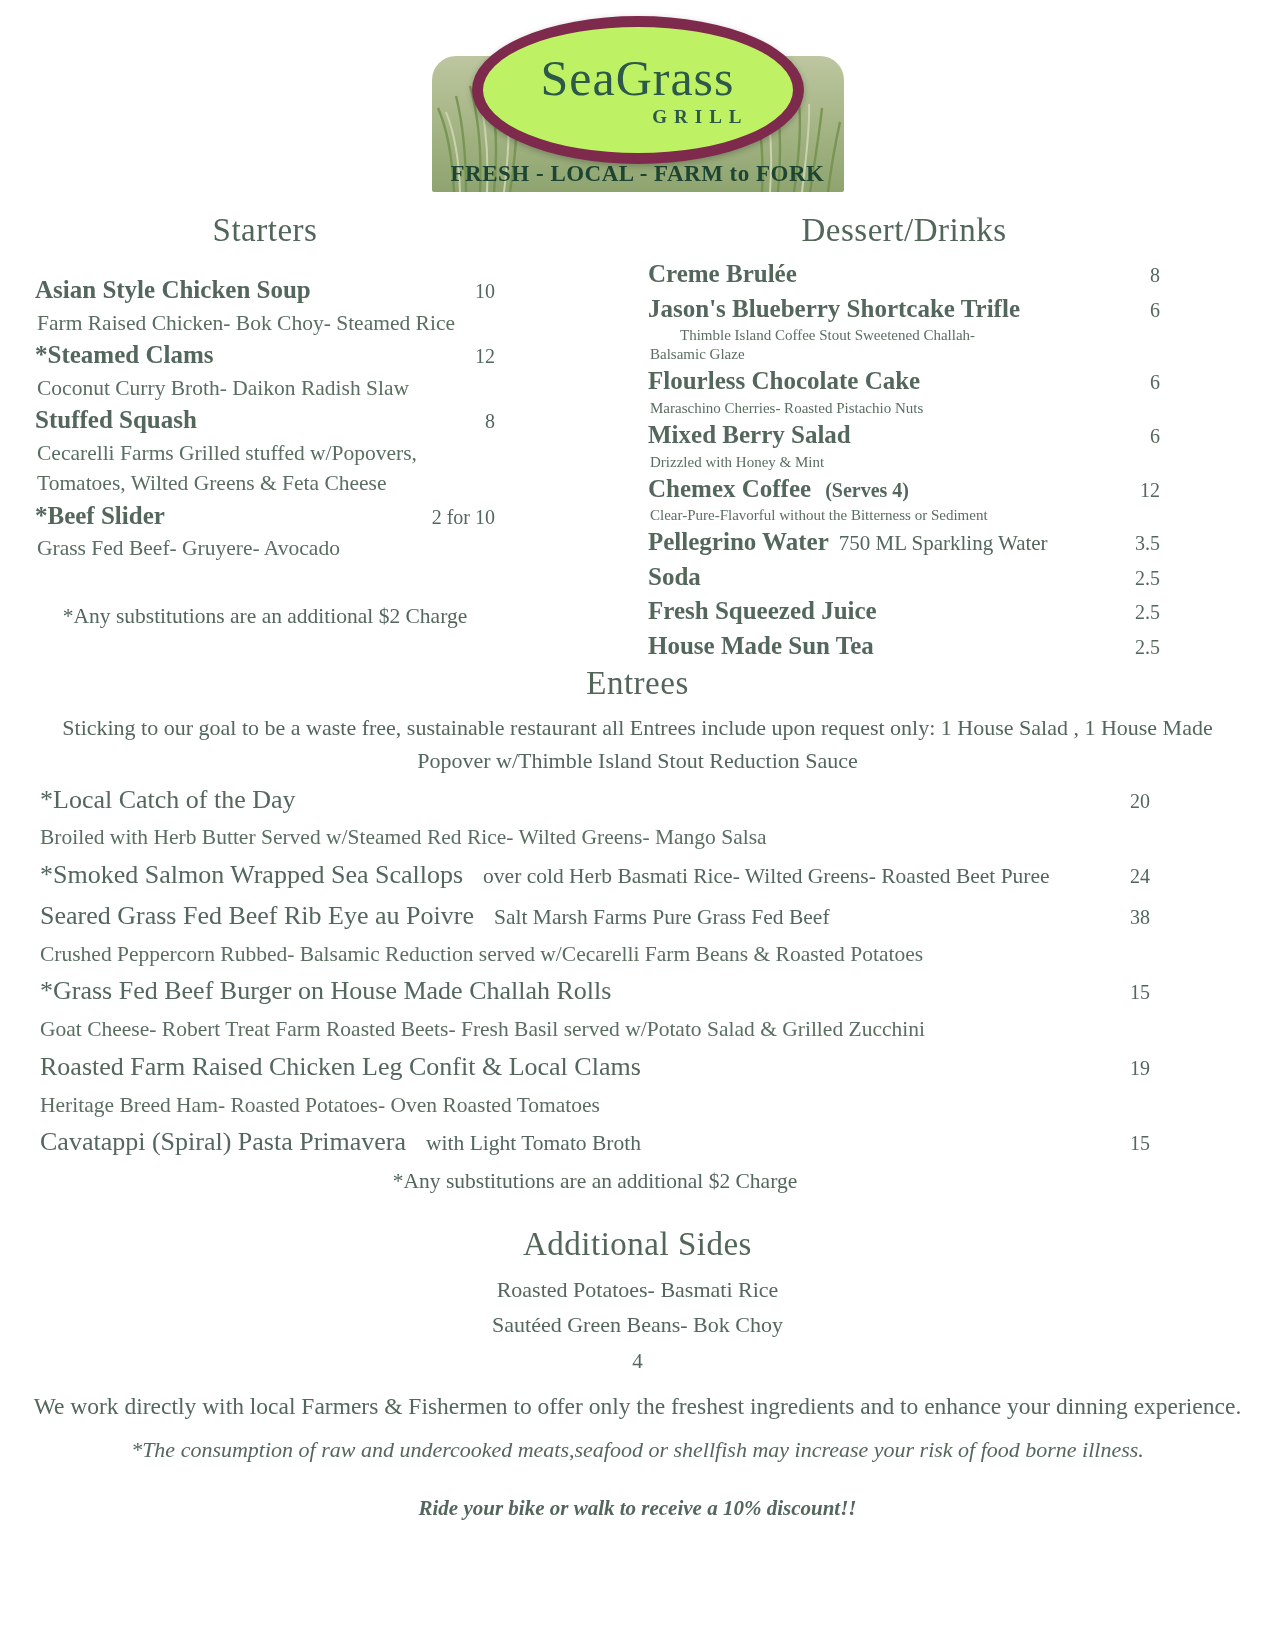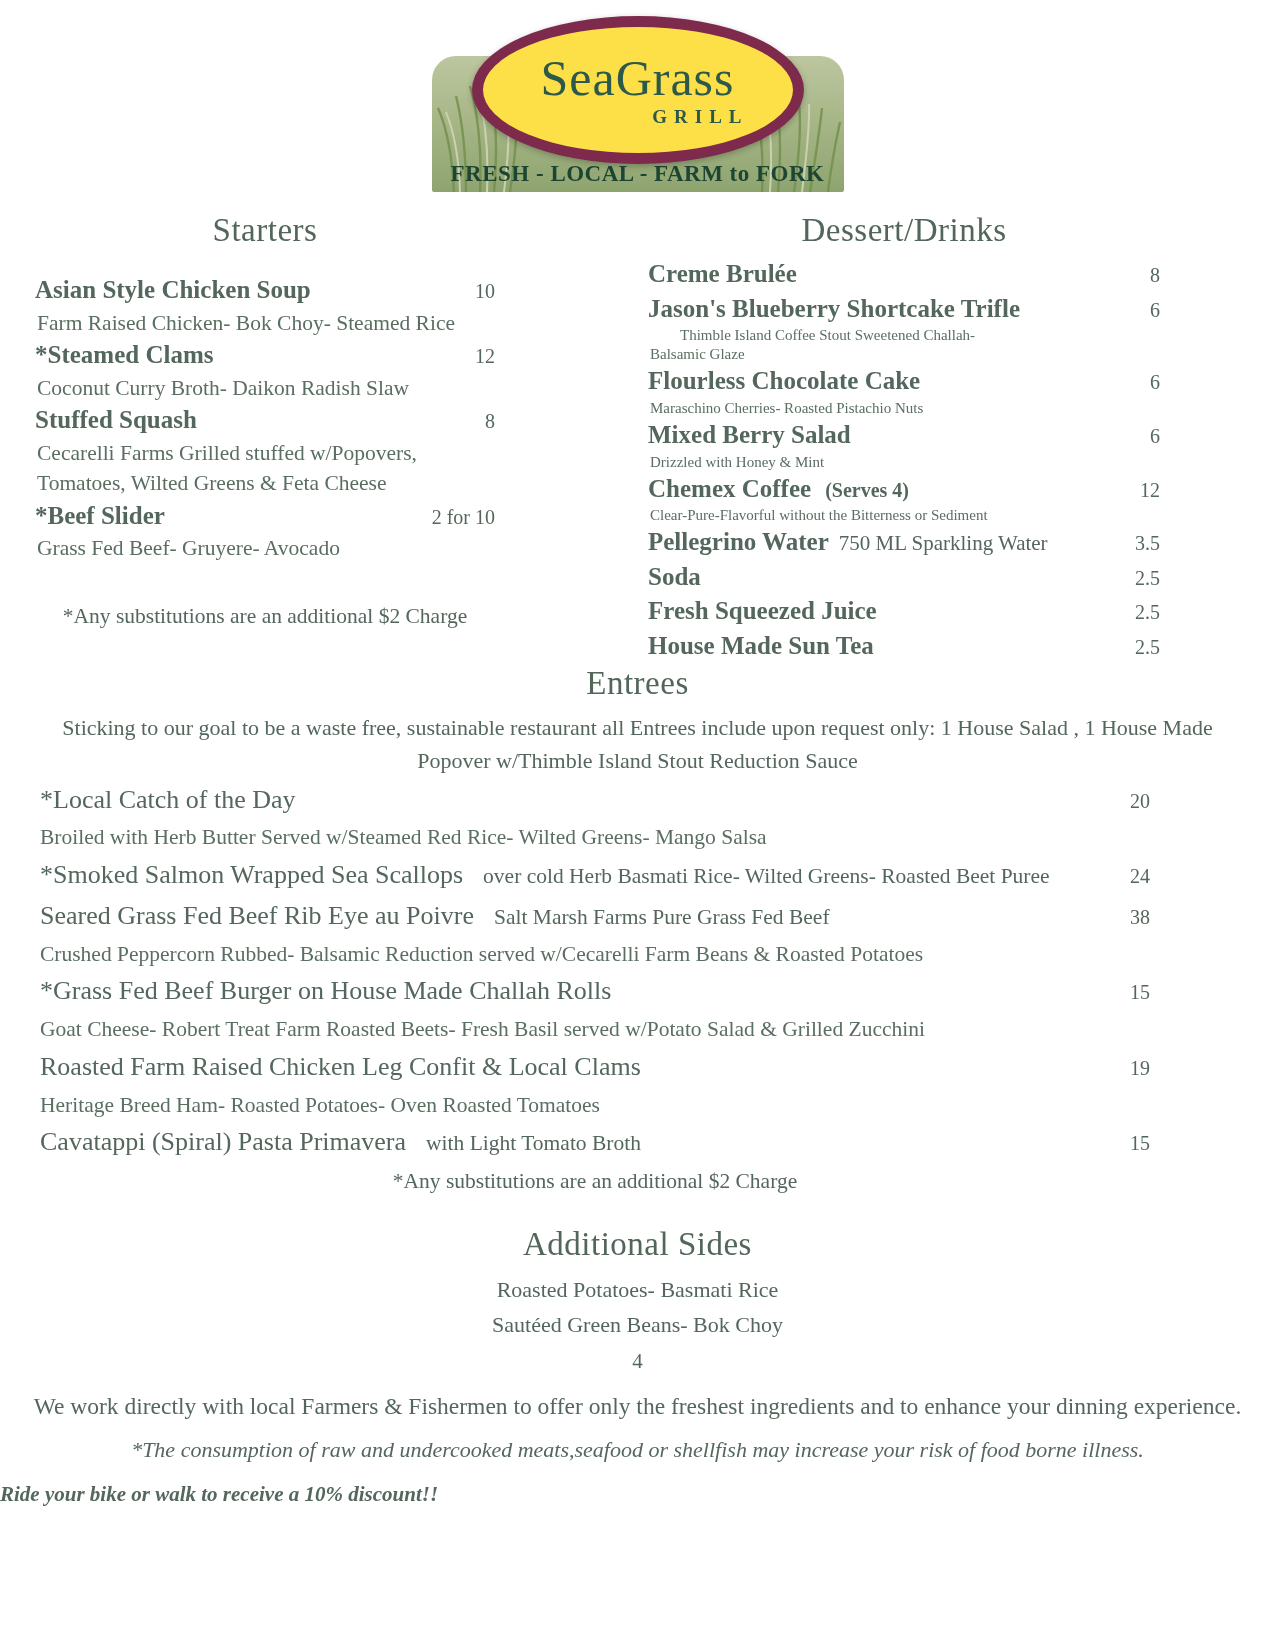--- a/index.html
+++ b/index.html
@@ -16,21 +16,21 @@
   .logo { position:relative; width:412px; height:178px; margin:14px auto 0; }
   .banner {
     position:absolute; left:0; right:0; top:42px; bottom:0;
     background:linear-gradient(180deg,#bdc6a0 0%, #a8b788 45%, #8ea46f 100%);
     border-radius:24px 24px 2px 2px;
   }
   .grass-svg { position:absolute; left:0; top:0; width:100%; height:100%; }
   .oval {
     position:absolute; top:2px; left:50%; transform:translateX(-50%);
     width:332px; height:148px;
-    background:#fde047;
+    background:#bef264;
     border:11px solid #7e2a4d;
     border-radius:50%;
     display:flex; flex-direction:column; align-items:center; justify-content:center;
     box-shadow:0 2px 6px rgba(0,0,0,0.25);
   }
   .logo-name { font-size:50px; line-height:1; color:#2d594a; letter-spacing:1px; }
   .logo-grill { font-size:19px; font-weight:bold; letter-spacing:7px; color:#2d594a; align-self:flex-end; margin:3px 44px 0 0; }
   .tagline {
     position:absolute; left:0; right:0; bottom:5px; text-align:center;
     font-size:23px; font-weight:bold; letter-spacing:0.5px; color:#1d4534;
@@ -65,21 +65,21 @@
   .edesc  { text-align:left; margin-right:85px; font-size:21.5px; line-height:1.42; margin-top:4px; color:#5a6e61; }
   .enote  { text-align:center; margin-right:85px; font-size:21.5px; margin-top:8px; }
 
   
   .sides { text-align:center; margin-top:32px; }
   .sides .sec-title { margin-bottom:14px; }
   .sline  { font-size:22px; margin-top:9px; }
   .sprice { font-size:21px; margin-top:11px; }
   .f1 { text-align:center; font-size:23.5px; margin-top:19px; }
   .f2 { text-align:center; font-size:22px; font-style:italic; margin-top:17px; }
-  .f3 { text-align:left; font-size:21px; font-style:italic; font-weight:bold; margin-top:19px; }
+  .f3 { text-align:center; font-size:21px; font-style:italic; font-weight:bold; margin-top:33px; }
 </style>
 </head>
 <body>
 
 <div class="logo">
   <div class="banner">
     <svg class="grass-svg" viewBox="0 0 412 136" preserveAspectRatio="none">
       <g stroke="#74904f" stroke-width="2.4" fill="none" opacity="0.85">
         <path d="M22,136 C20,96 14,70 6,52"></path>
         <path d="M34,136 C34,92 30,64 24,40"></path>

